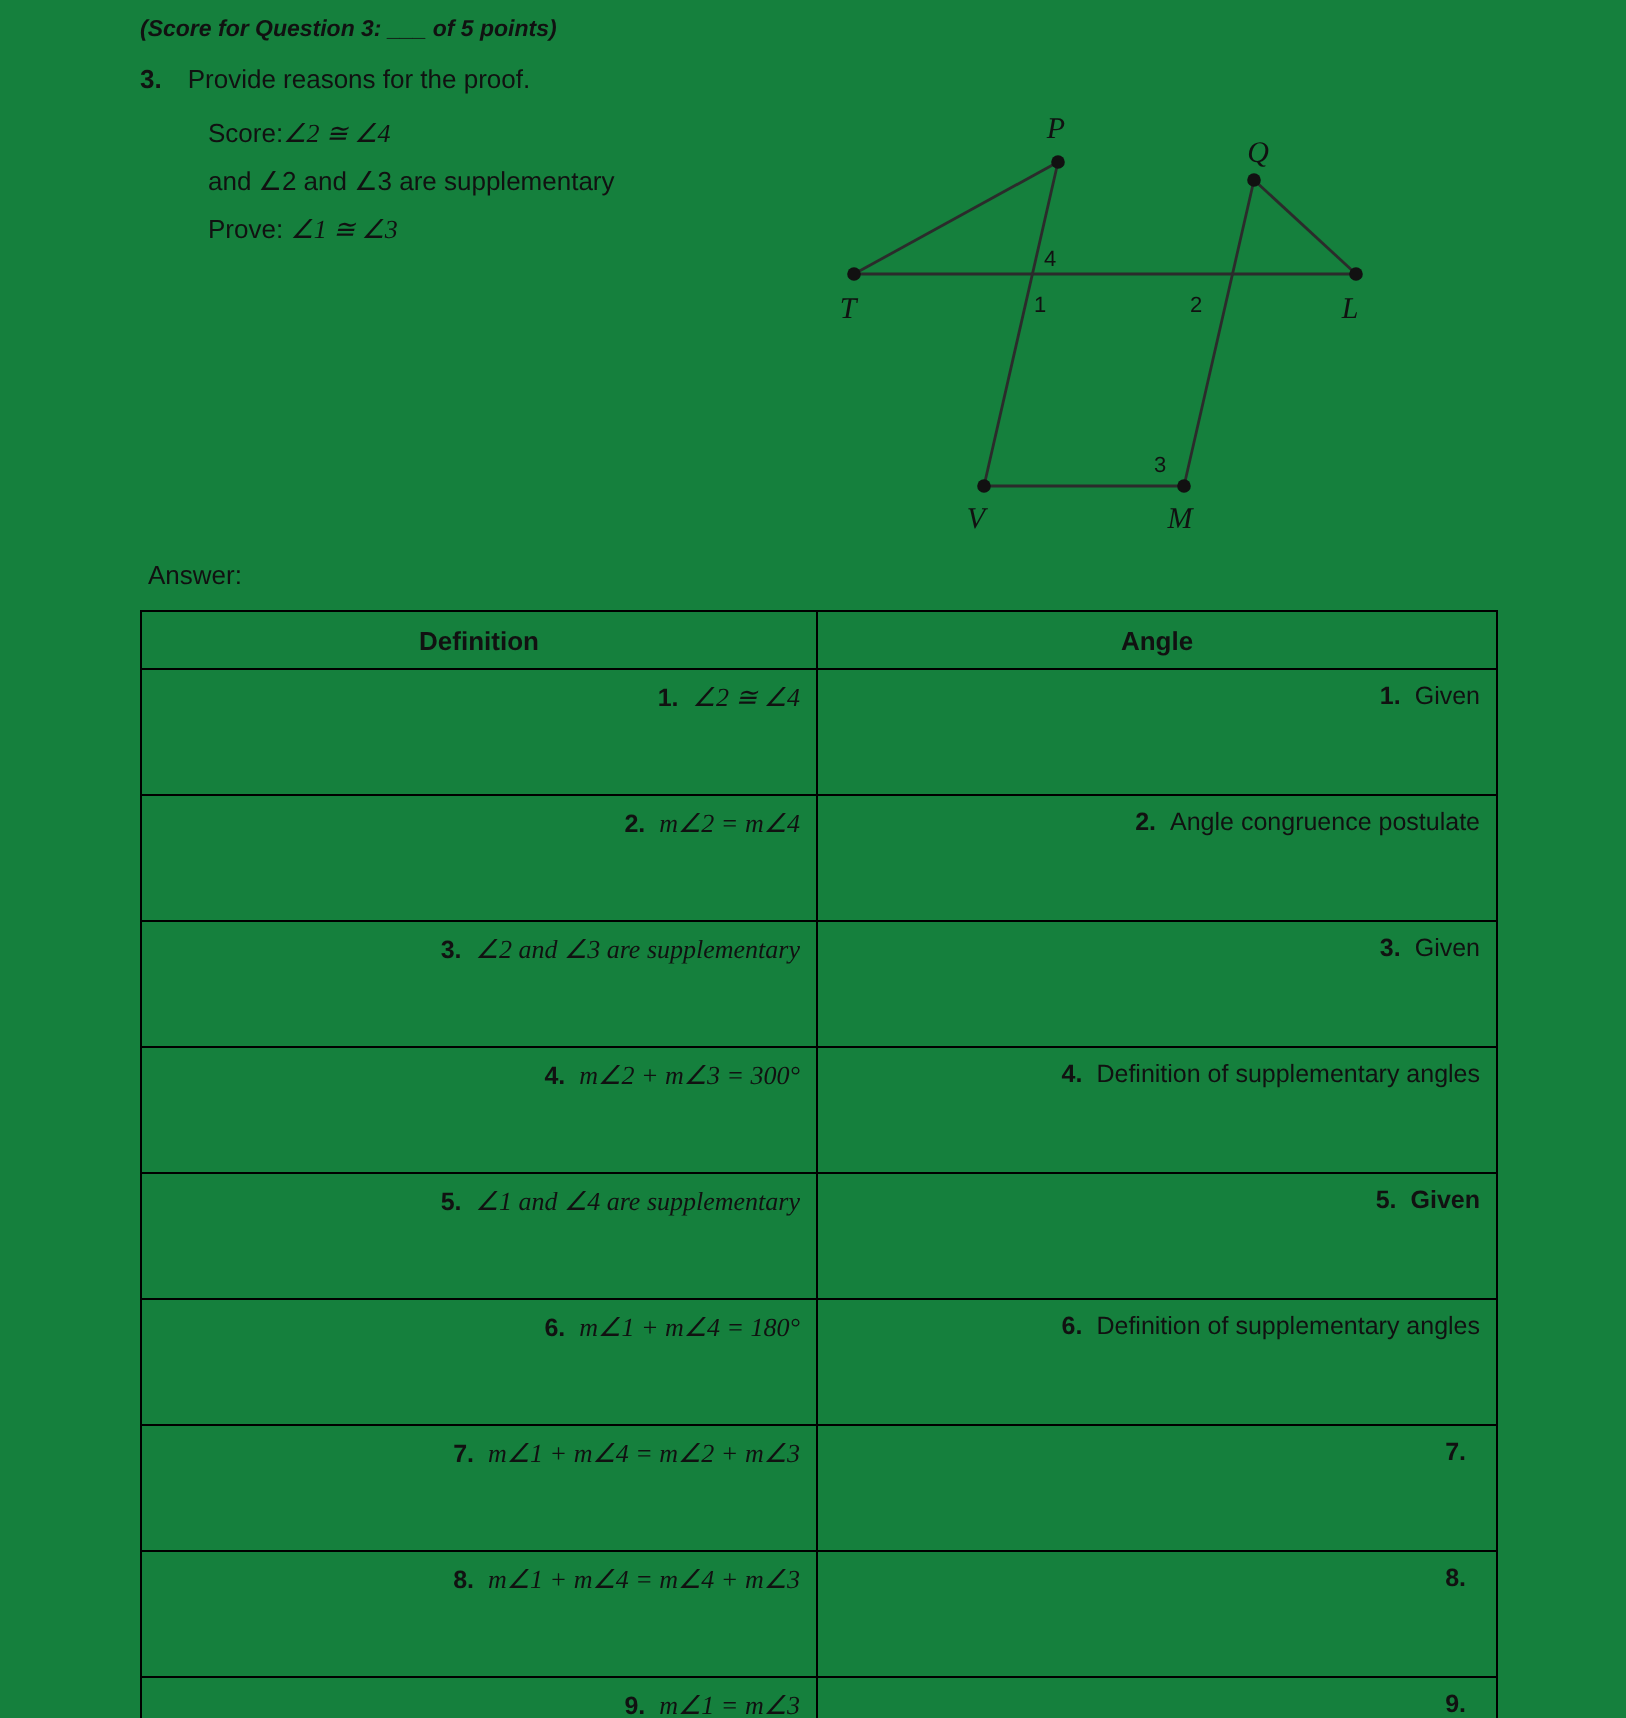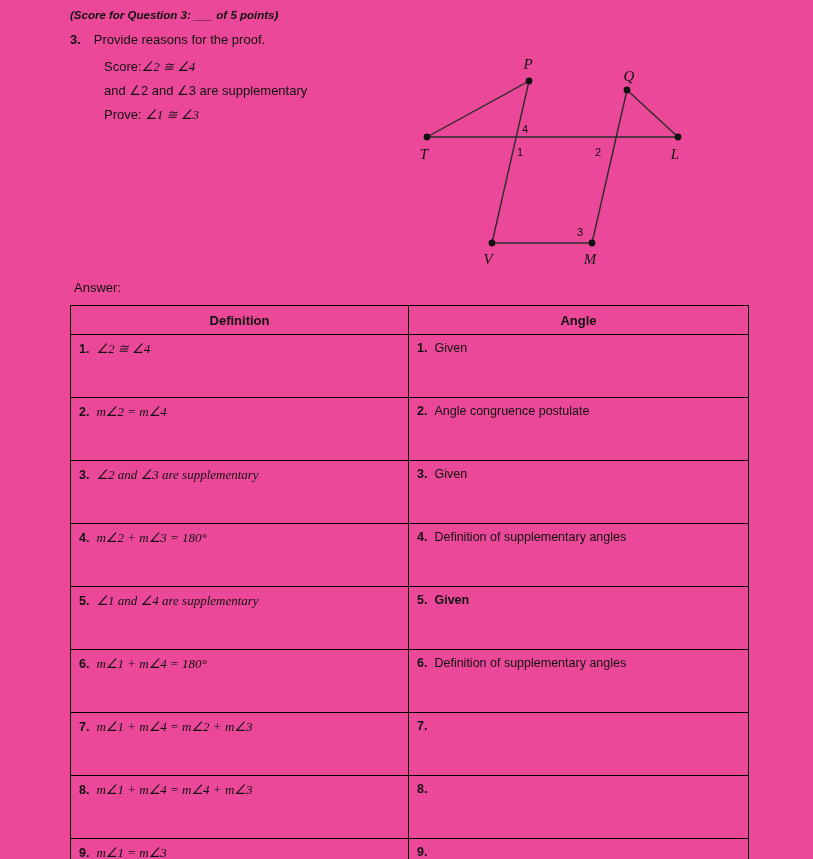--- a/index.html
+++ b/index.html
@@ -1,37 +1,37 @@
 <!DOCTYPE html>
 <html><head>
 <meta charset="utf-8">
 <style>
   html,body{margin:0;padding:0;background:#fff;}
   body{width:813px;height:859px;font-family:"Liberation Sans",sans-serif;color:#111;}
-  .page{position:relative;width:813px;height:859px;background:#ec4899;overflow:hidden;}
+  .page{position:relative;width:813px;height:859px;background:#15803d;overflow:hidden;}
 
   .score-line{position:absolute;left:70px;top:9px;font-size:11.5px;font-weight:bold;font-style:italic;}
   .question-line{position:absolute;left:70px;top:32px;font-size:13px;}
   .qnum{font-weight:bold;margin-right:13px;}
   .given-block{position:absolute;left:104px;top:55px;font-size:13px;line-height:24px;}
   .given-row{white-space:nowrap;}
   .math{font-family:"Liberation Serif",serif;font-style:italic;}
 
   .diagram{position:absolute;left:400px;top:52px;}
   .diagram line{stroke:#2b2b2b;stroke-width:1.4;}
   .diagram circle{fill:#111;}
   .pt-label{font-family:"Liberation Serif",serif;font-style:italic;font-size:15px;fill:#111;}
   .ang-label{font-family:"Liberation Sans",sans-serif;font-size:11px;fill:#111;}
 
   .answer-label{position:absolute;left:74px;top:280px;font-size:13px;}
 
   .proof-table{position:absolute;left:70px;top:305px;width:678px;border-collapse:collapse;table-layout:fixed;}
   .proof-table th,.proof-table td{border:1px solid #000;}
   .proof-table th{height:24px;font-size:13px;font-weight:bold;text-align:center;padding:2px 0;}
-  .proof-table td{height:50px;vertical-align:top;padding:6px 8px;font-size:12.5px;}
+  .proof-table td{height:50px;vertical-align:top;padding:6px 8px;font-size:12.5px;text-align:right;}
   .col-stmt{width:338px;}
   .col-reason{width:340px;}
   .num{font-weight:bold;margin-right:7px;}
   .stmt-text{font-family:"Liberation Serif",serif;font-style:italic;font-size:13px;}
   .bold{font-weight:bold;}
 </style>
 </head>
 <body>
 
 <div class="page">
@@ -96,21 +96,21 @@
       </tr>
       <tr>
         <td><span class="num">2.</span><span class="stmt-text">m∠2 = m∠4</span></td>
         <td><span class="num">2.</span><span>Angle congruence postulate</span></td>
       </tr>
       <tr>
         <td><span class="num">3.</span><span class="stmt-text">∠2 and ∠3 are supplementary</span></td>
         <td><span class="num">3.</span><span>Given</span></td>
       </tr>
       <tr>
-        <td><span class="num">4.</span><span class="stmt-text">m∠2 + m∠3 = 180°</span></td>
+        <td><span class="num">4.</span><span class="stmt-text">m∠2 + m∠3 = 300°</span></td>
         <td><span class="num">4.</span><span>Definition of supplementary angles</span></td>
       </tr>
       <tr>
         <td><span class="num">5.</span><span class="stmt-text">∠1 and ∠4 are supplementary</span></td>
         <td><span class="num">5.</span><span class="bold">Given</span></td>
       </tr>
       <tr>
         <td><span class="num">6.</span><span class="stmt-text">m∠1 + m∠4 = 180°</span></td>
         <td><span class="num">6.</span><span>Definition of supplementary angles</span></td>
       </tr>

